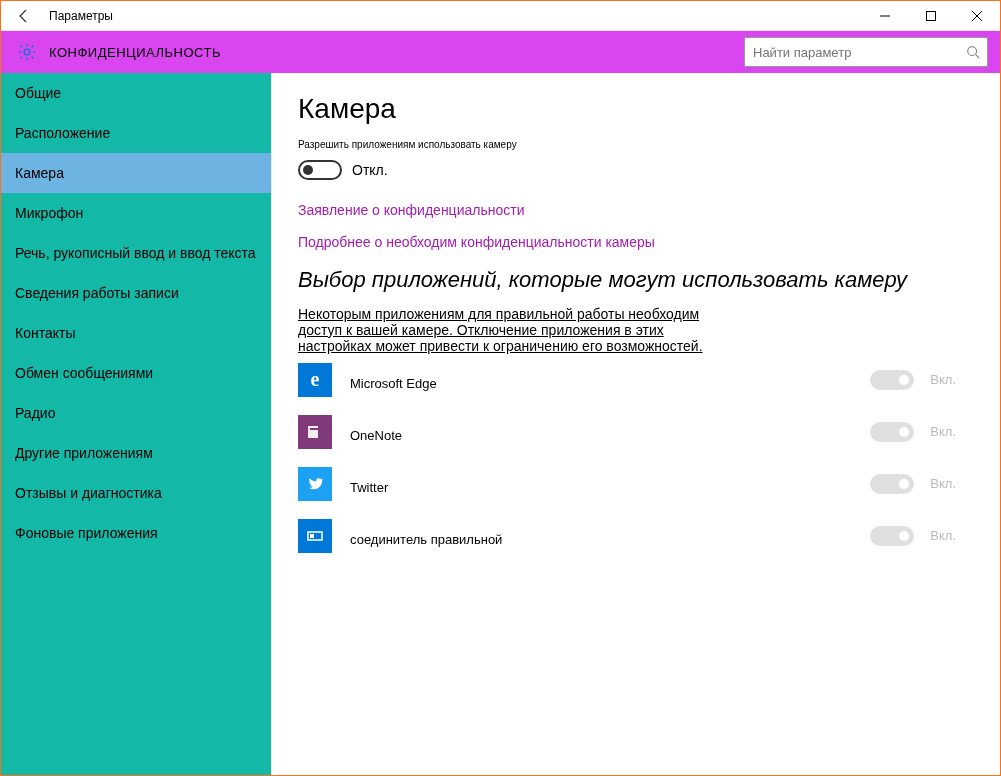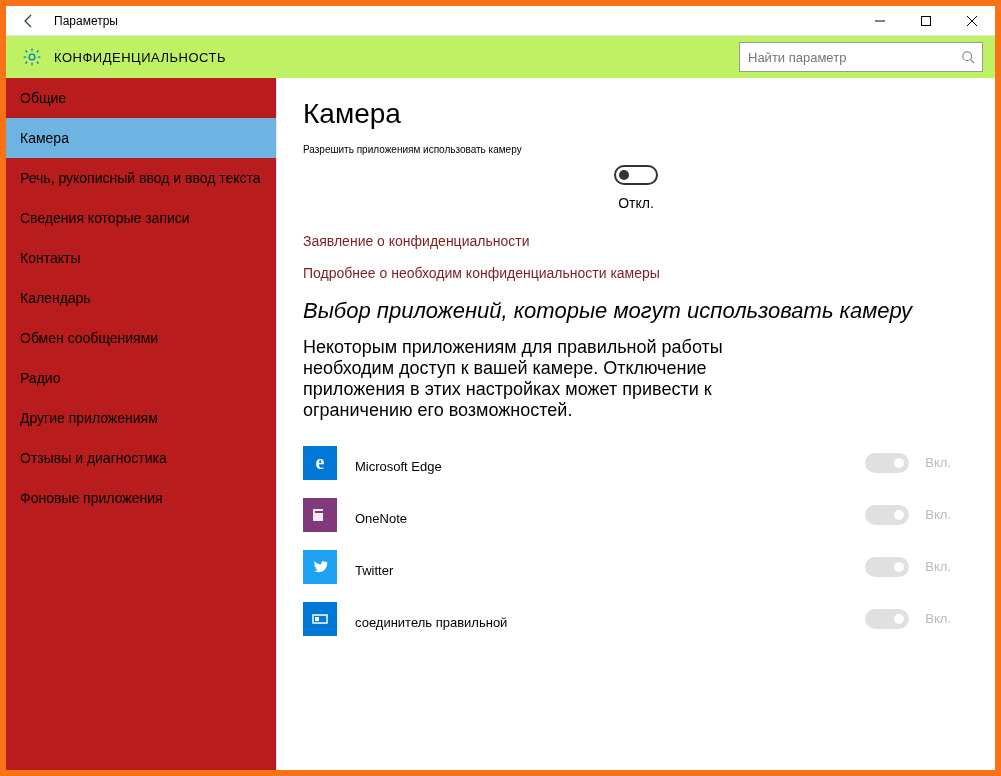--- a/index.html
+++ b/index.html
@@ -1,49 +1,49 @@
 <!DOCTYPE html>
 <html><head>
 <meta charset="utf-8">
 <style>
   * { box-sizing: border-box; margin: 0; padding: 0; }
   html, body { width: 1001px; height: 776px; font-family: "Segoe UI", Tahoma, sans-serif; font-size: 14px; color: #000; background: #fff; overflow: hidden; }
-  .window { width: 1001px; height: 776px; display: flex; flex-direction: column; border: 6px solid #f97316; }
+  .window { width: 1001px; height: 776px; display: flex; flex-direction: column; border: 1px solid #f97316; }
   
   .titlebar { height: 30px; display: flex; align-items: center; background: #fff; border-bottom: 1px solid #e6e6e6; position: relative; }
   .titlebar .back { width: 46px; height: 100%; display: flex; align-items: center; justify-content: center; }
   .titlebar .back svg { width: 16px; height: 16px; }
   .titlebar .title { font-size: 12px; color: #000; margin-left: 2px; }
   .win-controls { position: absolute; right: 0; top: 0; height: 100%; display: flex; }
   .win-controls .btn { width: 46px; height: 100%; display: flex; align-items: center; justify-content: center; }
   .win-controls svg { width: 10px; height: 10px; }
   
-  .headerbar { height: 42px; display: flex; align-items: center; background: #bef264; padding-left: 12px; padding-right: 12px; }
+  .headerbar { height: 42px; display: flex; align-items: center; background: #d946ef; padding-left: 12px; padding-right: 12px; }
   .headerbar .gear { width: 28px; display: flex; align-items: center; justify-content: center; }
   .headerbar .gear svg { width: 20px; height: 20px; }
   .headerbar .section { font-size: 13px; letter-spacing: 0.5px; font-weight: 400; margin-left: 8px; color: #000; }
   .search-wrap { margin-left: auto; width: 244px; height: 30px; border: 1px solid #999; display: flex; align-items: center; padding: 0 6px 0 8px; background: #fff; }
   .search-wrap input { border: none; outline: none; width: 100%; font-size: 13px; color: #555; }
   .search-wrap .s-icon { width: 18px; display: flex; align-items: center; justify-content: center; }
   .search-wrap .s-icon svg { width: 14px; height: 14px; stroke:#777; }
   
   .body { flex: 1; display: flex; min-height: 0; }
-  .sidebar { width: 271px; background: #b91c1c; border-right: 1px solid #e6e6e6; overflow-y: auto; }
+  .sidebar { width: 271px; background: #14b8a6; border-right: 1px solid #e6e6e6; overflow-y: auto; }
   .sidebar .item { height: 40px; display: flex; align-items: center; padding-left: 14px; font-size: 14px; color: #000; cursor: default; }
   .sidebar .item.active { background: #6db4e3; }
   .content { flex: 1; padding: 20px 26px; overflow: auto; }
   .content h1 { font-size: 28px; font-weight: 300; margin-bottom: 14px; }
   .subtitle { font-size: 10px; margin-bottom: 10px; }
-  .toggle-row { display: flex; align-items: center; gap: 10px; margin-bottom: 22px; flex-direction: column; }
+  .toggle-row { display: flex; align-items: center; gap: 10px; margin-bottom: 22px; }
   .toggle { width: 44px; height: 20px; border: 2px solid #333; border-radius: 12px; position: relative; background: #fff; }
   .toggle .knob { width: 10px; height: 10px; border-radius: 50%; background: #333; position: absolute; top: 3px; left: 3px; }
   .toggle-label { font-size: 14px; }
-  .links a { display: block; color: #7f1d1d; font-size: 14px; margin-bottom: 16px; text-decoration: none; }
+  .links a { display: block; color: #a21caf; font-size: 14px; margin-bottom: 16px; text-decoration: none; }
   .content h2 { font-size: 22px; font-weight: 300; margin-top: 12px; margin-bottom: 12px; line-height: 1.25; font-style: italic; }
-  .desc { font-size: 18px; margin-bottom: 16px; max-width: 420px; }
+  .desc { font-size: 14px; margin-bottom: 0; max-width: 420px; text-decoration: underline; }
   .app-row { display: flex; align-items: center; height: 52px; }
   .app-icon { width: 34px; height: 34px; display: flex; align-items: center; justify-content: center; margin-right: 18px; color:#fff; font-weight:600; }
   .edge { background: #0078d7; }
   .onenote { background: #80397b; }
   .twitter { background: #1da1f2; }
   .connector { background: #0078d7; }
   .app-name { font-size: 13px; margin-top: 7px; }
   .app-row .spacer { flex: 1; }
   .app-toggle-wrap { display:flex; align-items:center; gap:16px; margin-right: 18px;}
   .app-toggle { width: 44px; height: 20px; border: 2px solid #ccc; border-radius: 12px; position: relative; background: #ccc; opacity: 0.6; }
@@ -97,25 +97,26 @@
             <circle cx="7" cy="7" r="5"></circle>
             <line x1="11" y1="11" x2="15" y2="15"></line>
           </svg>
       </div>
     </div>
   </div>
 
   <div class="body">
     <div class="sidebar" id="sidebar">
         <div class="item">Общие</div>
+        <div class="item">Расположение</div>
         <div class="item active">Камера</div>
+        <div class="item">Микрофон</div>
         <div class="item">Речь, рукописный ввод и ввод текста</div>
-        <div class="item">Сведения которые записи</div>
+        <div class="item">Сведения работы записи</div>
         <div class="item">Контакты</div>
-        <div class="item">Календарь</div>
         <div class="item">Обмен сообщениями</div>
         <div class="item">Радио</div>
         <div class="item">Другие приложениям</div>
         <div class="item">Отзывы и диагностика</div>
         <div class="item">Фоновые приложения</div>
       </div>
 
     <div class="content">
       <h1>Камера</h1>
       <div class="subtitle">Разрешить приложениям использовать камеру</div>

